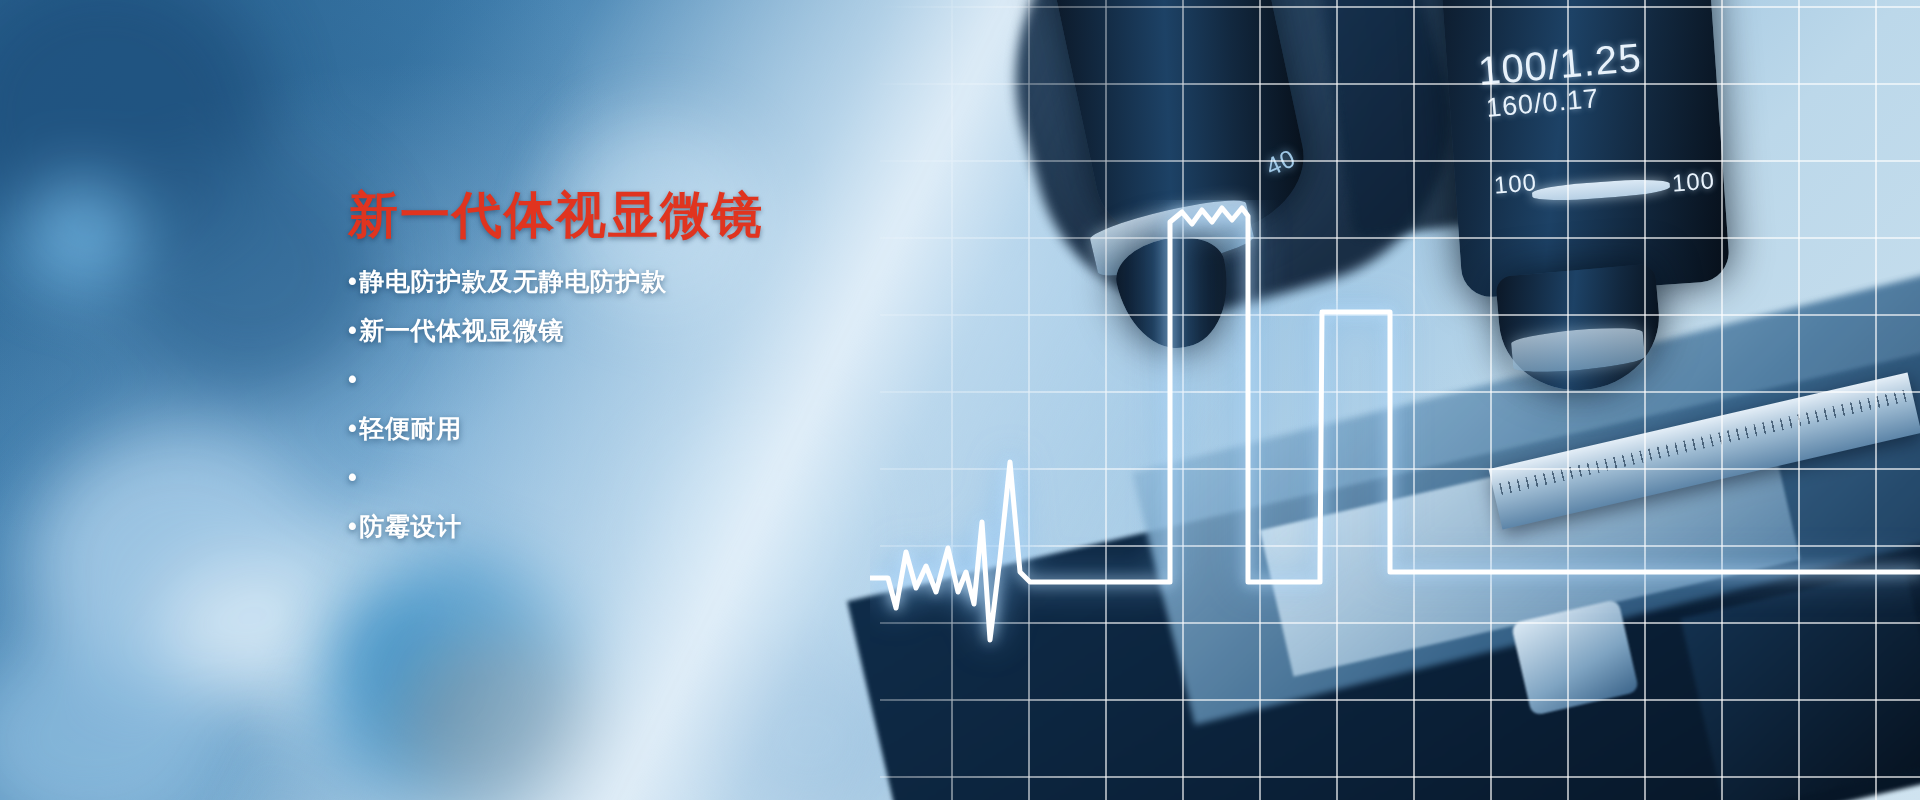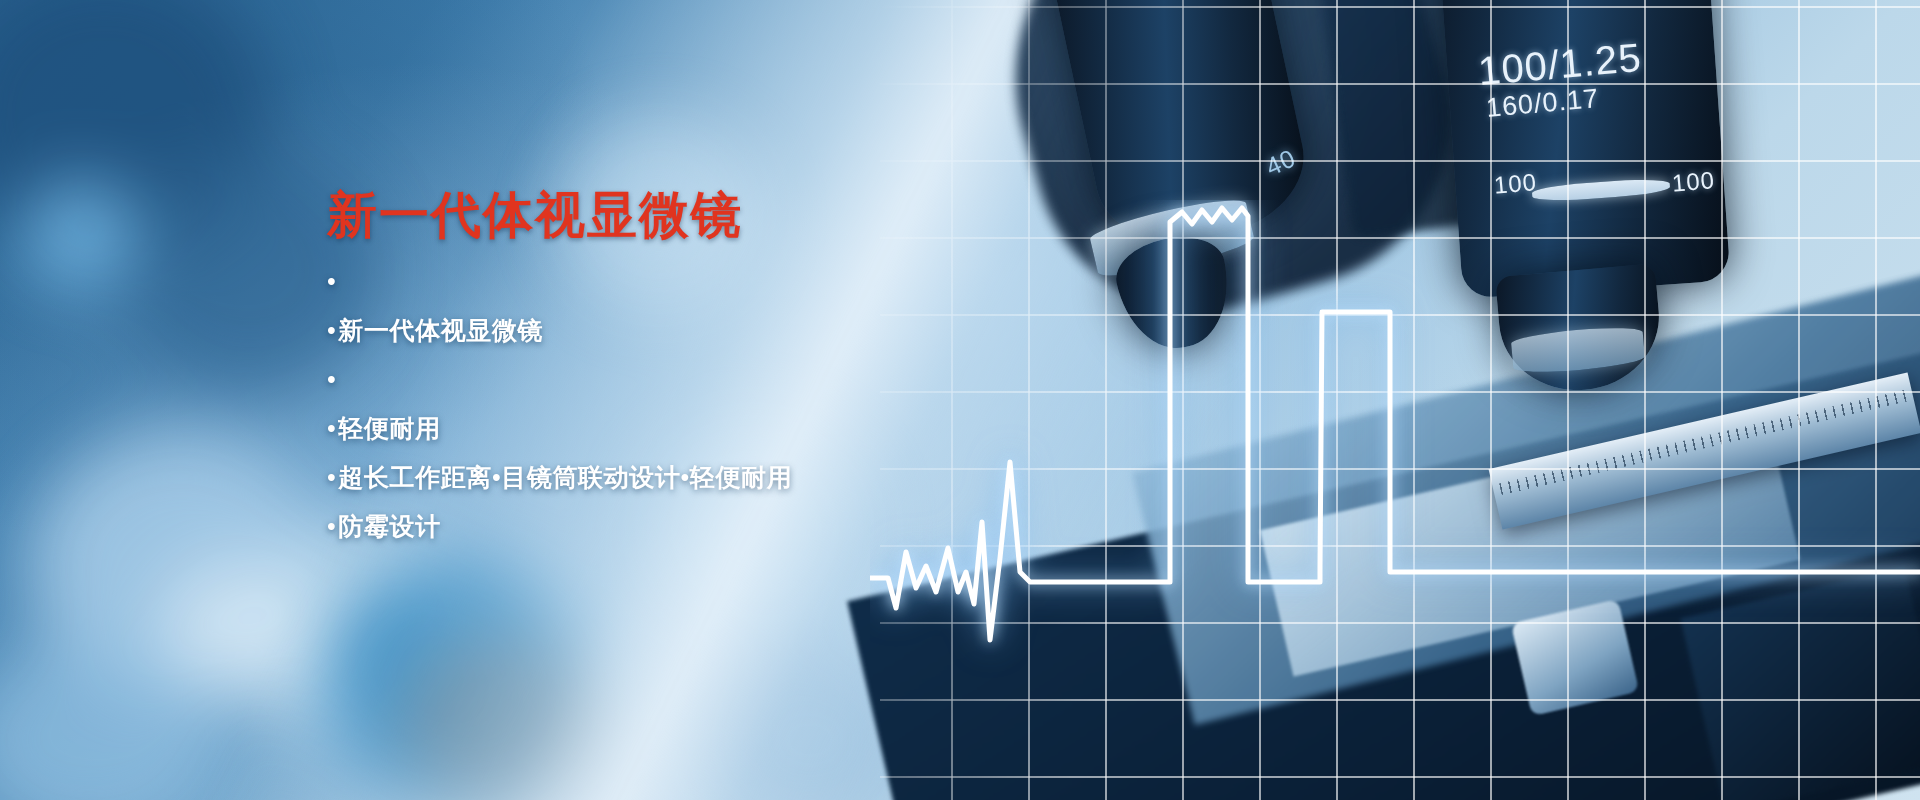--- a/index.html
+++ b/index.html
@@ -101,23 +101,22 @@
     stroke:#ffffff;
     stroke-width:5;
     stroke-linejoin:round;
     stroke-linecap:round;
     filter:drop-shadow(0 0 7px rgba(190,225,255,.95)) drop-shadow(0 0 16px rgba(120,180,235,.7));
   }
 
   
   #copy {
     position:absolute;
-    left:327px; top:188px;
+    left:348px; top:188px;
     width:700px;
-    font-family:Liberation Serif, serif;
   }
   #headline {
     color:#e0341f;
     font-size:50px;
     font-weight:bold;
     letter-spacing:2px;
     line-height:1.1;
     text-shadow:0 2px 5px rgba(10,40,70,.45);
     margin-bottom:26px;
   }
@@ -221,39 +220,39 @@
              L 520 372
              L 700 372
              L 1050 372"></path>
   </svg>
 
   <div id="copy">
     <div id="headline">新一代体视显微镜</div>
 
     <div class="feature">
       <span class="dot">•</span>
+      <span>静电防护款及无静电防护款</span>
     </div>
 
     <div class="feature">
       <span class="dot">•</span>
       <span>新一代体视显微镜</span>
     </div>
 
     <div class="feature latin">
       <span class="dot">•</span>
     </div>
 
     <div class="feature">
       <span class="dot">•</span>
       <span>轻便耐用</span>
     </div>
 
     <div class="feature">
       <span class="dot">•</span>
-      <span>超长工作距离•目镜筒联动设计•轻便耐用</span>
     </div>
 
     <div class="feature">
       <span class="dot">•</span>
       <span>防霉设计</span>
     </div>
   </div>
 
 </div>
 

